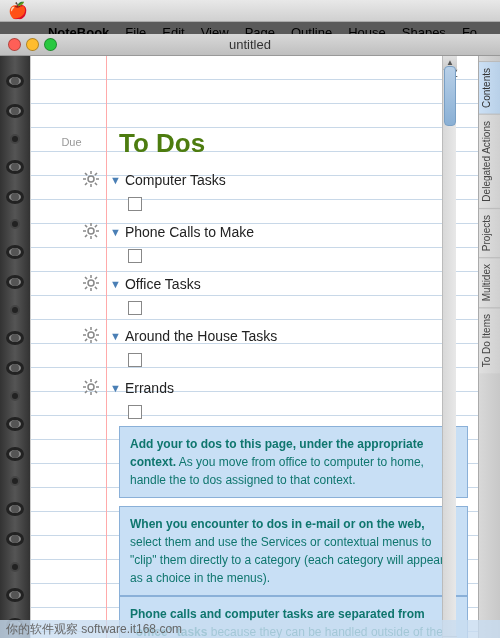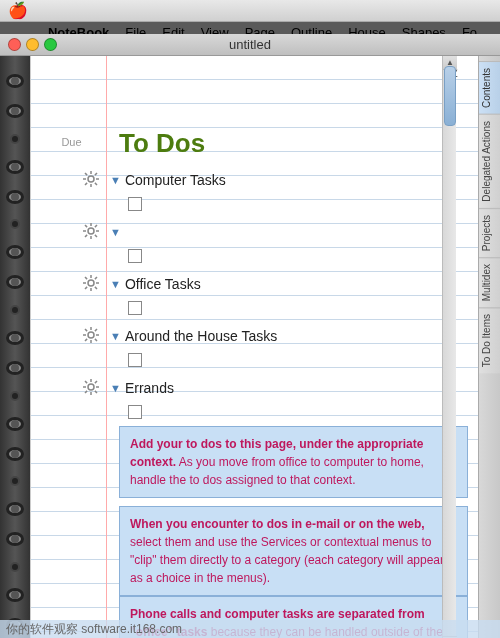--- a/index.html
+++ b/index.html
@@ -249,21 +249,21 @@
 
     
     .info-box {
       position: absolute;
       left: 88px;
       right: 10px;
       background: #c8dff5;
       border: 1px solid #8ab0d8;
       padding: 8px 10px;
       font-size: 12px;
-      color: #be185d;
+      color: #0f766e;
       line-height: 1.5;
     }
 
     .info-box-1 {
       top: 370px;
     }
 
     .info-box-2 {
       top: 450px;
     }
@@ -511,20 +511,21 @@
               <line x1="3" y1="3" x2="5.1" y2="5.1"></line>
               <line x1="12.9" y1="12.9" x2="15" y2="15"></line>
               <line x1="15" y1="3" x2="12.9" y2="5.1"></line>
               <line x1="5.1" y1="12.9" x2="3" y2="15"></line>
             </g>
           </svg>
         </div>
         <div class="task-content">
           <div class="task-header">
             <span class="triangle">▼</span>
+            <span>Phone Calls to Make</span>
           </div>
           <div class="checkbox-row">
             <div class="checkbox"></div>
           </div>
         </div>
       </div>
 
       <div class="task-row">
         <div class="task-icon-col">
           <svg width="18" height="18" viewBox="0 0 18 18">

